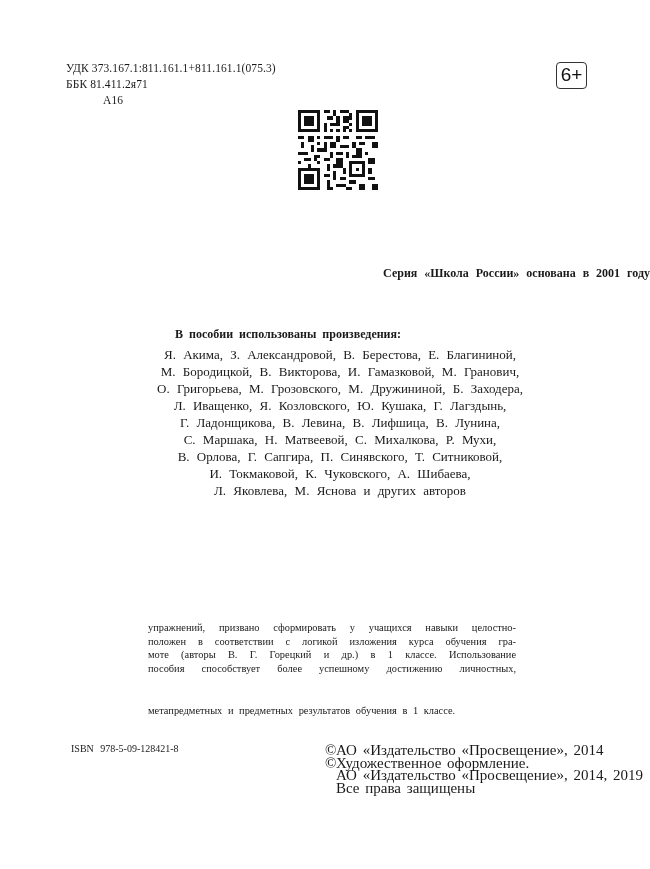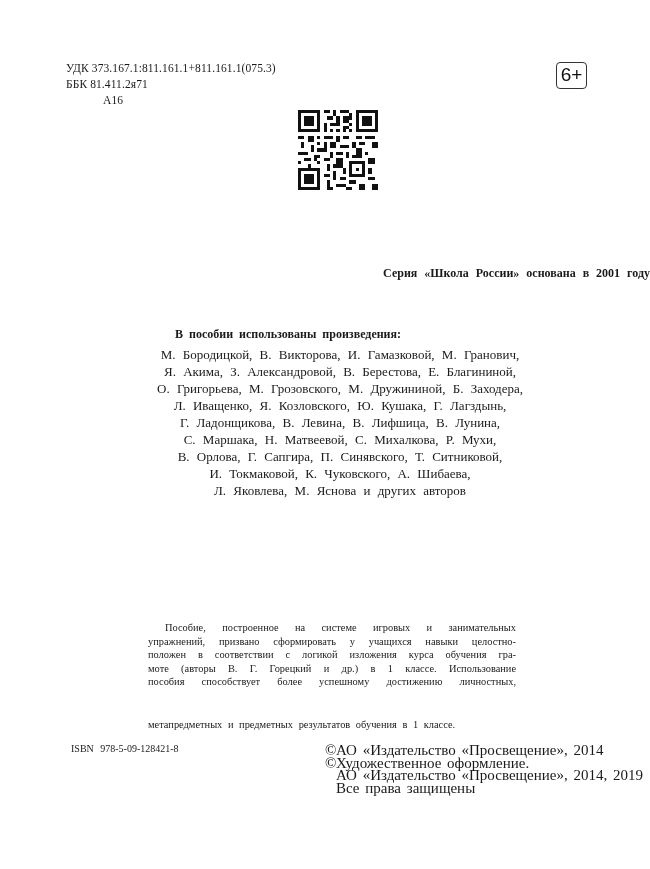--- a/index.html
+++ b/index.html
@@ -228,33 +228,32 @@
       <rect x="15" y="24" width="2" height="1"></rect>
         <rect x="10" y="24" width="1" height="1"></rect>
     </g>
   </svg>
 </div>
 
 <div class="abs series">Серия «Школа России» основана в 2001 году</div>
 
 <div class="abs works-title">В пособии использованы произведения:</div>
 <div class="abs authors">
+  <div class="line">Я. Акима, З. Александровой, В. Берестова, Е. Благининой,</div>
   <div class="line">М. Бородицкой, В. Викторова, И. Гамазковой, М. Гранович,</div>
-  <div class="line">Я. Акима, З. Александровой, В. Берестова, Е. Благининой,</div>
   <div class="line">О. Григорьева, М. Грозовского, М. Дружининой, Б. Заходера,</div>
   <div class="line">Л. Иващенко, Я. Козловского, Ю. Кушака, Г. Лагздынь,</div>
   <div class="line">Г. Ладонщикова, В. Левина, В. Лифшица, В. Лунина,</div>
   <div class="line">С. Маршака, Н. Матвеевой, С. Михалкова, Р. Мухи,</div>
   <div class="line">В. Орлова, Г. Сапгира, П. Синявского, Т. Ситниковой,</div>
   <div class="line">И. Токмаковой, К. Чуковского, А. Шибаева,</div>
   <div class="line">Л. Яковлева, М. Яснова и других авторов</div>
 </div>
 
 <div class="abs annotation">
-  <span class="line first">Пособие, построенное на системе игровых и занимательных</span>
   <span class="line">упражнений, призвано сформировать у учащихся навыки целостно-</span>
   <span class="line">положен в соответствии с логикой изложения курса обучения гра-</span>
   <span class="line">моте (авторы В. Г. Горецкий и др.) в 1 классе. Использование</span>
   <span class="line">пособия способствует более успешному достижению личностных,</span>
   <span class="line last">метапредметных и предметных результатов обучения в 1 классе.</span>
 </div>
 
 <div class="abs isbn">ISBN 978-5-09-128421-8</div>
 
 <div class="abs copyright">

